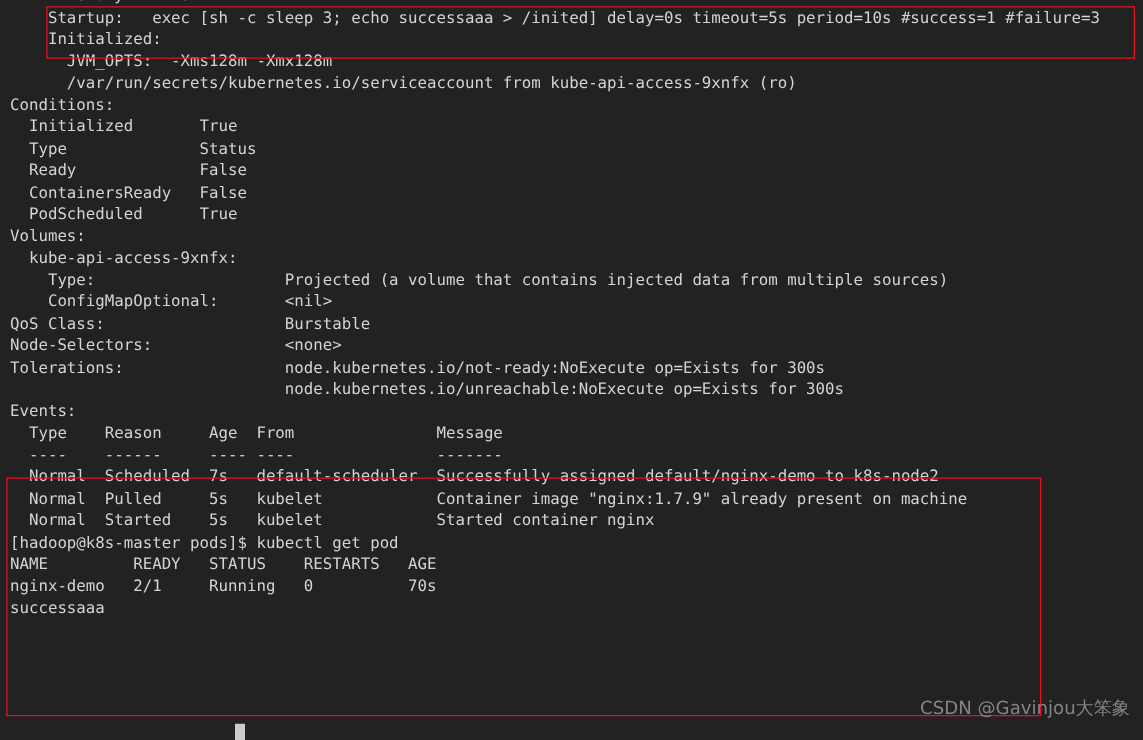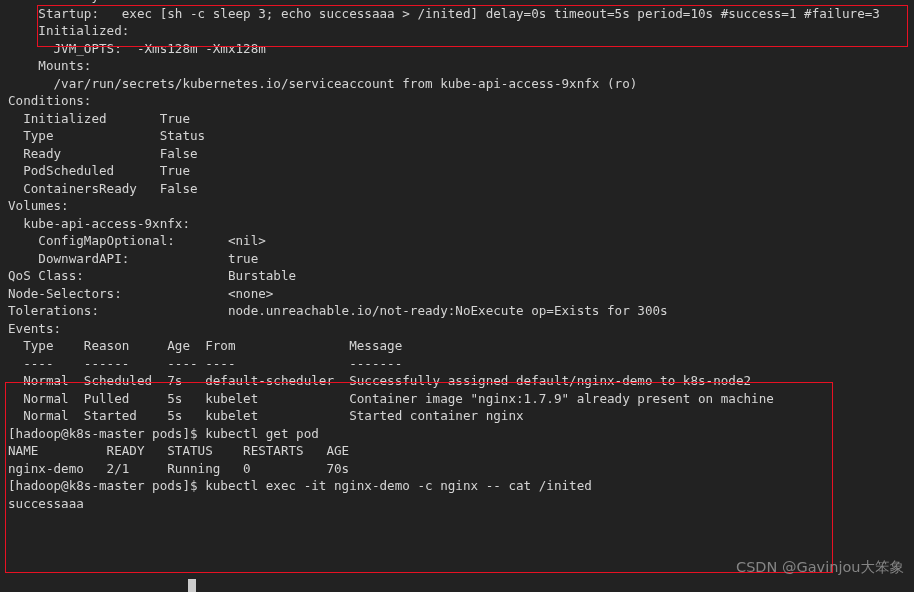--- a/index.html
+++ b/index.html
@@ -82,45 +82,44 @@
 </head>
 <body>
 
 <div id="terminal">
 
   <div id="lines">
       <div class="tline">      Memory:   128Mi</div>
       <div class="tline">    Startup:   exec [sh -c sleep 3; echo successaaa &gt; /inited] delay=0s timeout=5s period=10s #success=1 #failure=3</div>
       <div class="tline">    Initialized:</div>
       <div class="tline">      JVM_OPTS:  -Xms128m -Xmx128m</div>
-      <div class="tline">    Mounts:</div>
       <div class="tline">      /var/run/secrets/kubernetes.io/serviceaccount from kube-api-access-9xnfx (ro)</div>
       <div class="tline">Conditions:</div>
       <div class="tline">  Initialized       True</div>
       <div class="tline">  Type              Status</div>
       <div class="tline">  Ready             False</div>
+      <div class="tline">  ContainersReady   False</div>
       <div class="tline">  PodScheduled      True</div>
-      <div class="tline">  ContainersReady   False</div>
       <div class="tline">Volumes:</div>
       <div class="tline">  kube-api-access-9xnfx:</div>
+      <div class="tline">    Type:                    Projected (a volume that contains injected data from multiple sources)</div>
       <div class="tline">    ConfigMapOptional:       &lt;nil&gt;</div>
-      <div class="tline">    DownwardAPI:             true</div>
       <div class="tline">QoS Class:                   Burstable</div>
       <div class="tline">Node-Selectors:              &lt;none&gt;</div>
-      <div class="tline">Tolerations:                 node.unreachable.io/not-ready:NoExecute op=Exists for 300s</div>
+      <div class="tline">Tolerations:                 node.kubernetes.io/not-ready:NoExecute op=Exists for 300s</div>
+      <div class="tline">                             node.kubernetes.io/unreachable:NoExecute op=Exists for 300s</div>
       <div class="tline">Events:</div>
       <div class="tline">  Type    Reason     Age  From               Message</div>
       <div class="tline">  ----    ------     ---- ----               -------</div>
       <div class="tline">  Normal  Scheduled  7s   default-scheduler  Successfully assigned default/nginx-demo to k8s-node2</div>
       <div class="tline">  Normal  Pulled     5s   kubelet            Container image "nginx:1.7.9" already present on machine</div>
       <div class="tline">  Normal  Started    5s   kubelet            Started container nginx</div>
       <div class="tline">[hadoop@k8s-master pods]$ kubectl get pod</div>
       <div class="tline">NAME         READY   STATUS    RESTARTS   AGE</div>
       <div class="tline">nginx-demo   2/1     Running   0          70s</div>
-      <div class="tline">[hadoop@k8s-master pods]$ kubectl exec -it nginx-demo -c nginx -- cat /inited</div>
       <div class="tline">successaaa</div>
     </div>
 
   <div class="redbox" id="redbox-startup"></div>
   <div class="redbox" id="redbox-events"></div>
 
   <div id="watermark">CSDN @Gavinjou大笨象</div>
 
   <div id="cursor"></div>
 

